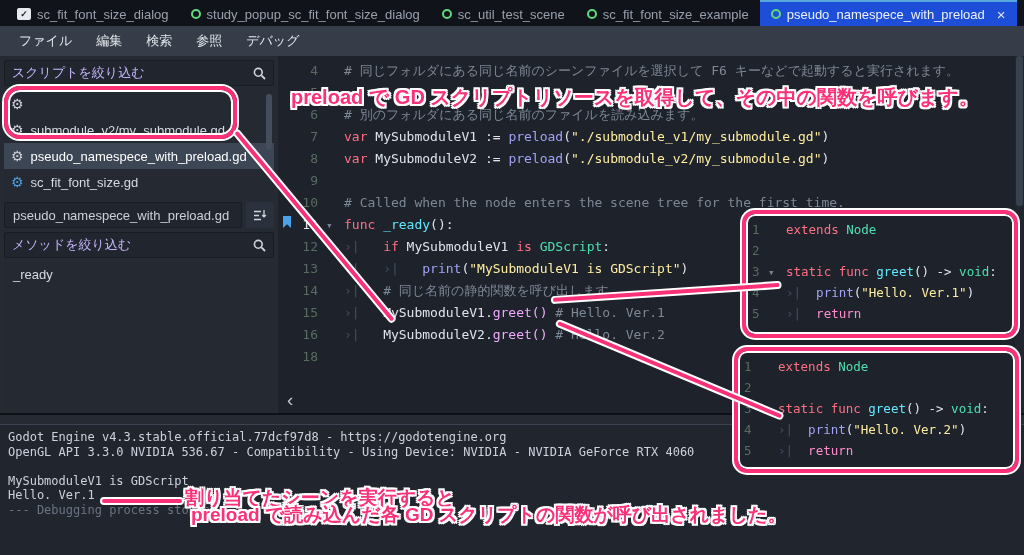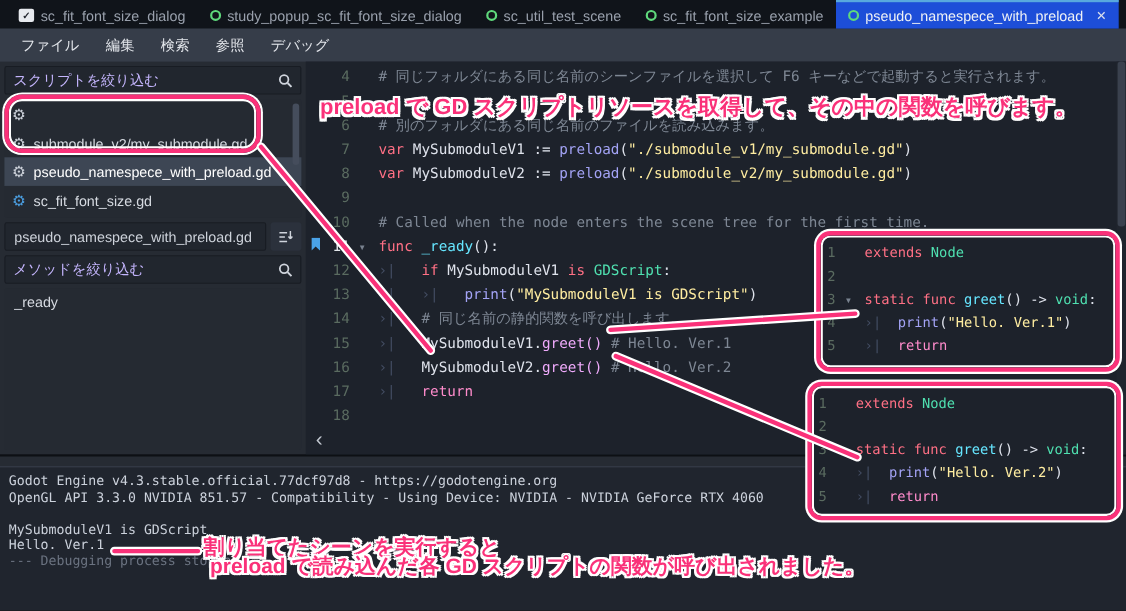--- a/index.html
+++ b/index.html
@@ -189,33 +189,32 @@
           <div class="cl"><span class="ln">7</span><span class="fold"></span><span class="c-kw">var</span><span class="c-tx"> MySubmoduleV1 </span><span class="c-op">:= </span><span class="c-bi">preload</span><span class="c-op">(</span><span class="c-str">"./submodule_v1/my_submodule.gd"</span><span class="c-op">)</span></div>
           <div class="cl"><span class="ln">8</span><span class="fold"></span><span class="c-kw">var</span><span class="c-tx"> MySubmoduleV2 </span><span class="c-op">:= </span><span class="c-bi">preload</span><span class="c-op">(</span><span class="c-str">"./submodule_v2/my_submodule.gd"</span><span class="c-op">)</span></div>
           <div class="cl"><span class="ln">9</span><span class="fold"></span></div>
           <div class="cl"><span class="ln">10</span><span class="fold"></span><span class="c-com"># Called when the node enters the scene tree for the first time.</span></div>
           <div class="cl"><span class="ln cur">11</span><span class="fold">▾</span><span class="c-kw">func</span><span class="c-fn"> _ready</span><span class="c-op">():</span></div>
           <div class="cl"><span class="ln">12</span><span class="fold">▾</span><span class="c-ind">›|   </span><span class="c-kw">if</span><span class="c-tx"> MySubmoduleV1 </span><span class="c-kw">is</span><span class="c-ty"> GDScript</span><span class="c-op">:</span></div>
           <div class="cl"><span class="ln">13</span><span class="fold"></span><span class="c-ind">›|   </span><span class="c-ind">›|   </span><span class="c-bi">print</span><span class="c-op">(</span><span class="c-str">"MySubmoduleV1 is GDScript"</span><span class="c-op">)</span></div>
           <div class="cl"><span class="ln">14</span><span class="fold"></span><span class="c-ind">›|   </span><span class="c-com"># 同じ名前の静的関数を呼び出します。</span></div>
           <div class="cl"><span class="ln">15</span><span class="fold"></span><span class="c-ind">›|   </span><span class="c-tx">MySubmoduleV1</span><span class="c-op">.</span><span class="c-call">greet()</span><span class="c-com"> # Hello. Ver.1</span></div>
           <div class="cl"><span class="ln">16</span><span class="fold"></span><span class="c-ind">›|   </span><span class="c-tx">MySubmoduleV2</span><span class="c-op">.</span><span class="c-call">greet()</span><span class="c-com"> # Hello. Ver.2</span></div>
-          <div class="cl"><span class="ln">17</span><span class="fold"></span><span class="c-ind">›|   </span><span class="c-ctl">return</span></div>
           <div class="cl"><span class="ln">18</span><span class="fold"></span></div>
         </div>
       <div class="hint-left">‹</div>
       <div class="vscroll">
           <div class="thumb"></div>
         </div>
     </div>
   </div>
 
   <div class="divider"></div>
 
-  <div class="output" id="output"><div>Godot Engine v4.3.stable.official.77dcf97d8 - https://godotengine.org</div><div>OpenGL API 3.3.0 NVIDIA 851.57 - Compatibility - Using Device: NVIDIA - NVIDIA GeForce RTX 4060</div><div> </div><div>MySubmoduleV1 is GDScript</div><div>Hello. Ver.1</div><div class="dim">--- Debugging process stopped ---</div></div>
+  <div class="output" id="output"><div>Godot Engine v4.3.stable.official.77dcf97d8 - https://godotengine.org</div><div>OpenGL API 3.3.0 NVIDIA 536.67 - Compatibility - Using Device: NVIDIA - NVIDIA GeForce RTX 4060</div><div> </div><div>MySubmoduleV1 is GDScript</div><div>Hello. Ver.1</div><div class="dim">--- Debugging process stopped ---</div></div>
 
   <div class="overlay">
     <div class="anno-text" id="anno-top">preload で GD スクリプトリソースを取得して、その中の関数を呼びます。</div>
     <div class="anno-ring" id="ring-scripts"></div>
     <div class="snippet" id="snippet1">
         <div class="cl"><span class="ln">1</span><span class="fold"></span><span class="c-kw">extends</span><span class="c-ty"> Node</span></div>
         <div class="cl"><span class="ln">2</span><span class="fold"></span></div>
         <div class="cl"><span class="ln">3</span><span class="fold">▾</span><span class="c-kw">static func</span><span class="c-fn"> greet</span><span class="c-op">() -&gt; </span><span class="c-ty">void</span><span class="c-op">:</span></div>
         <div class="cl"><span class="ln">4</span><span class="fold"></span><span class="c-ind">›|  </span><span class="c-bi">print</span><span class="c-op">(</span><span class="c-str">"Hello. Ver.1"</span><span class="c-op">)</span></div>
         <div class="cl"><span class="ln">5</span><span class="fold"></span><span class="c-ind">›|  </span><span class="c-ctl">return</span></div>

